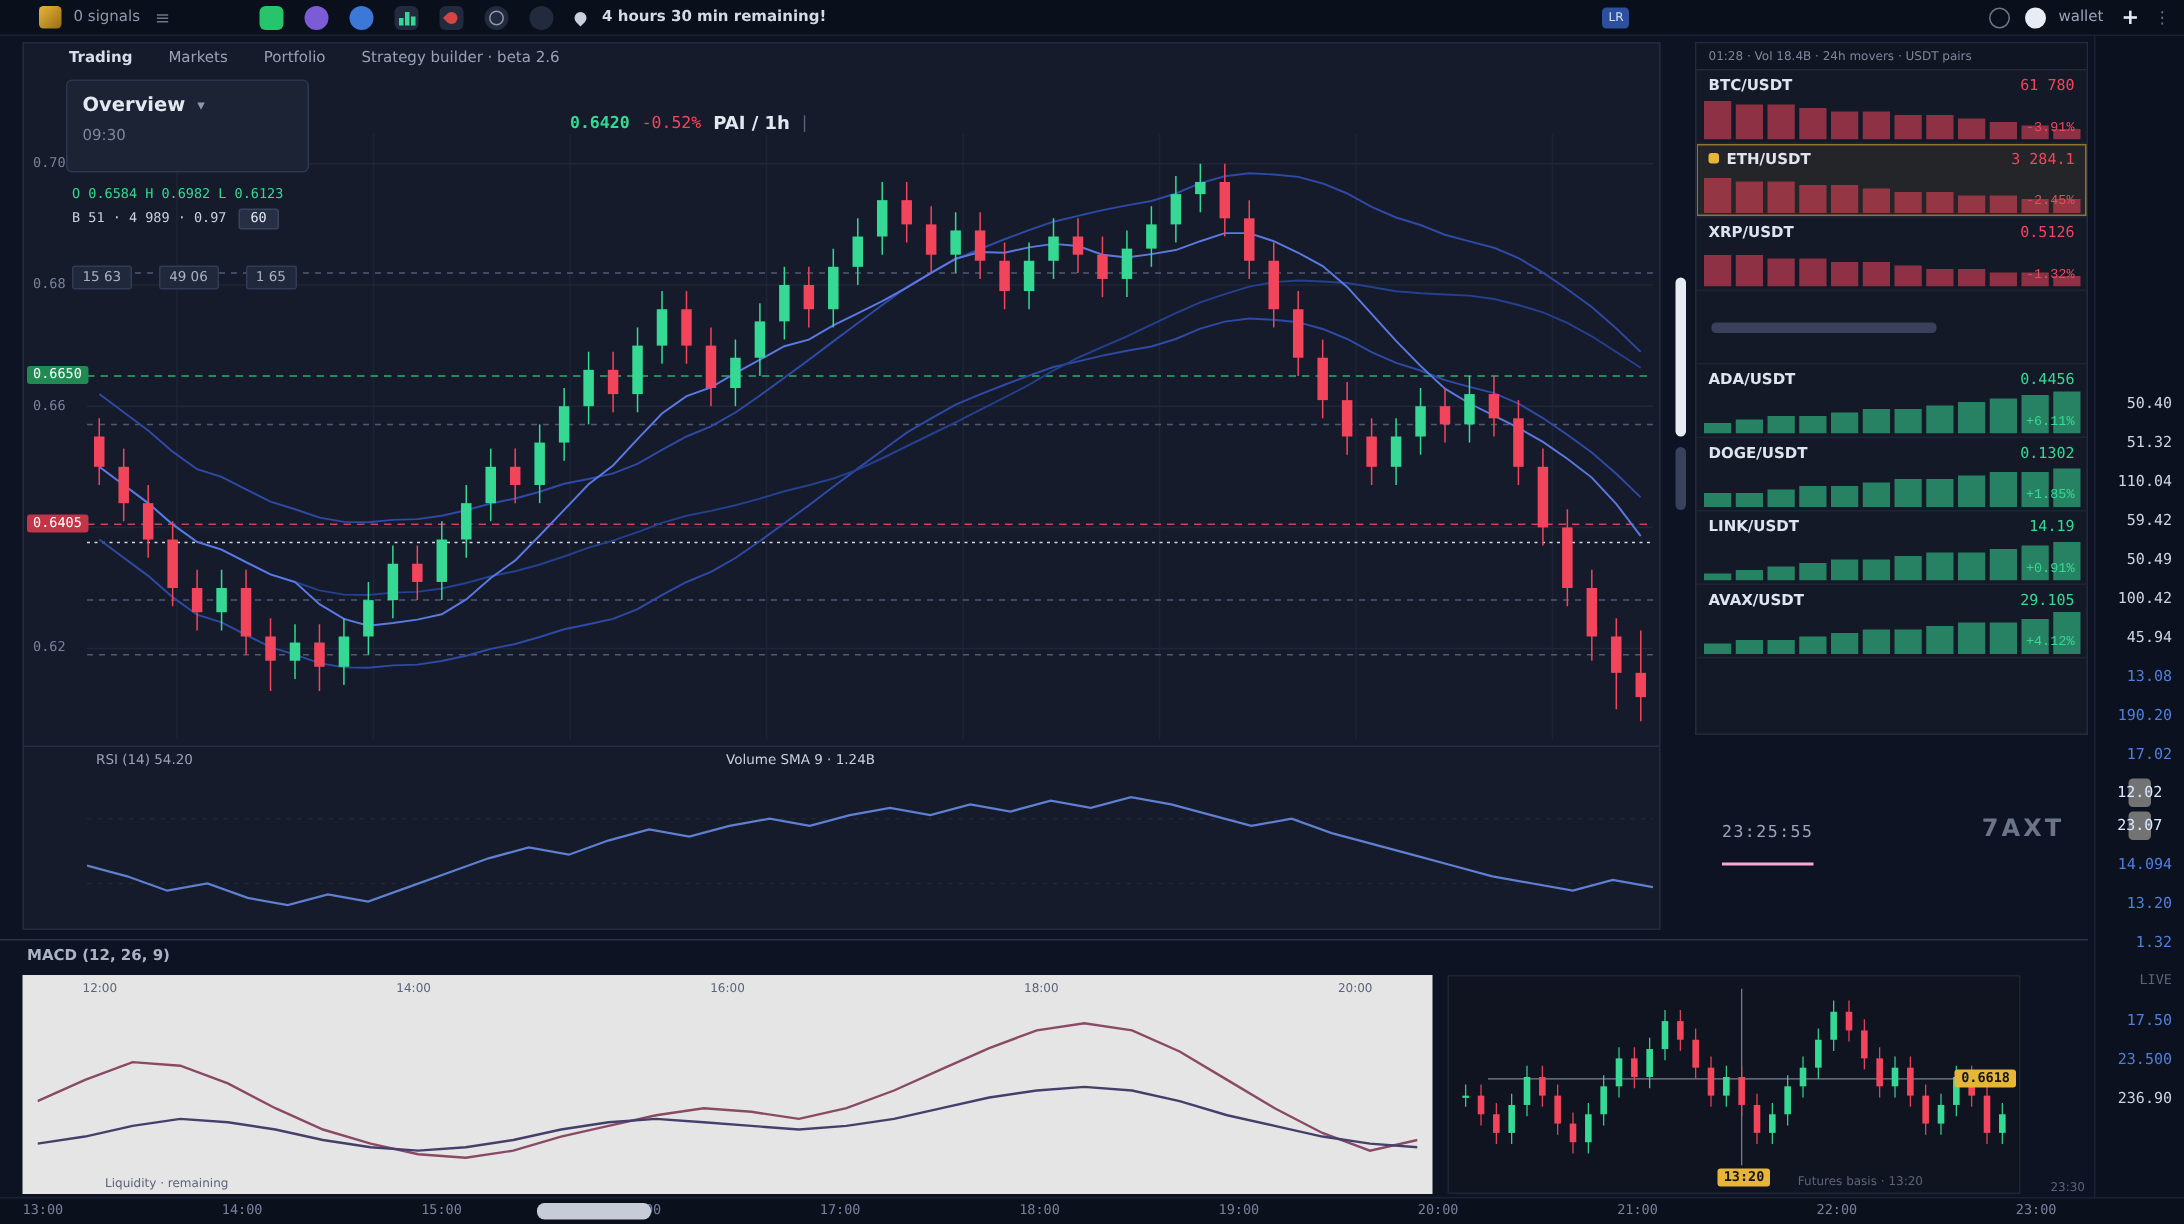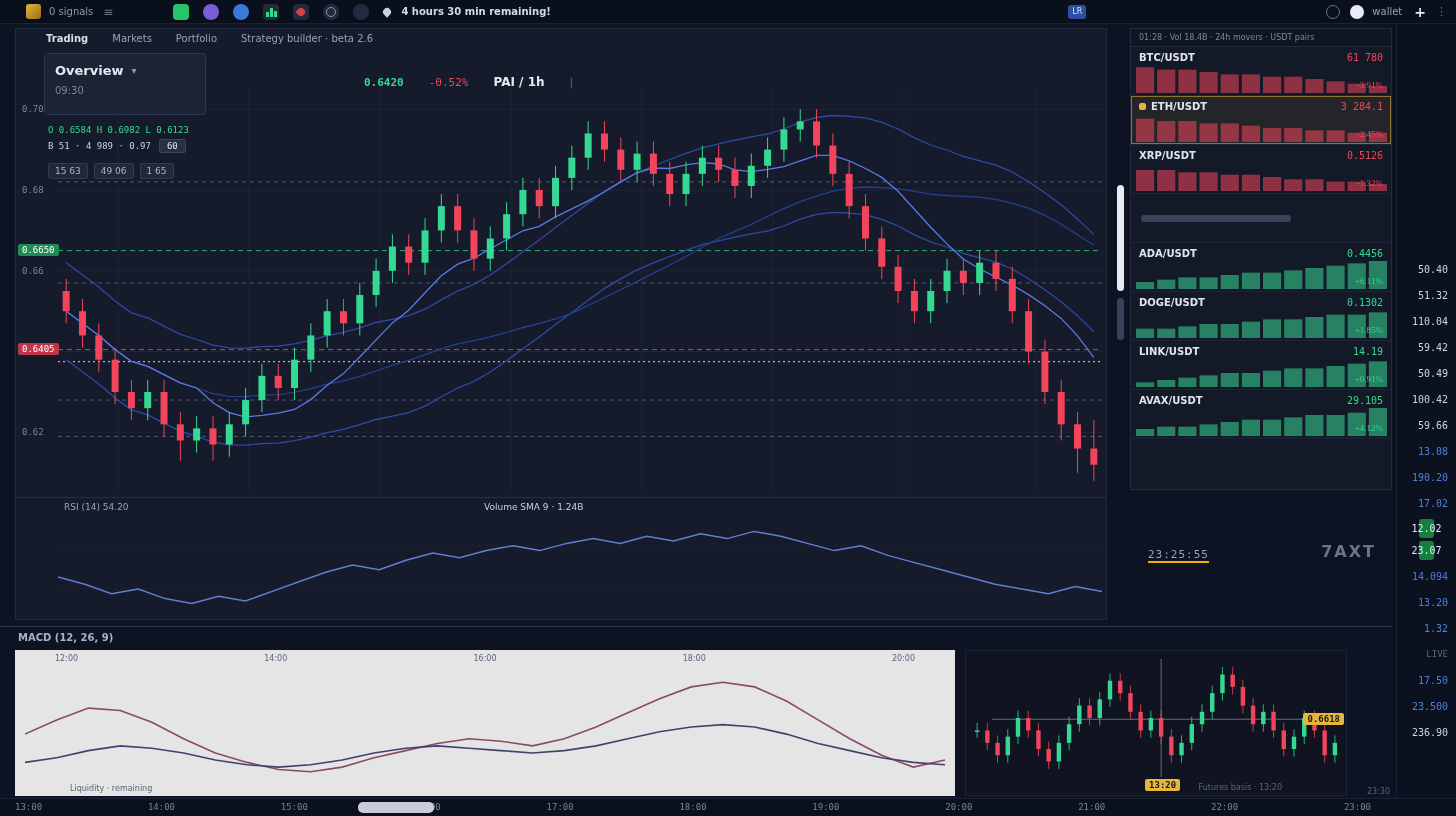--- a/index.html
+++ b/index.html
@@ -40,24 +40,24 @@
   #toolbar-tabs span:first-child{color:#d8dde9;font-weight:bold}
 
   #symbol-widget{position:absolute;left:28px;top:24px;width:162px;height:62px;background:#1b2335;border:1px solid #2c3650;border-radius:4px;z-index:5;padding:9px 10px}
   #symbol-widget .ttl{color:#e4e8f1;font-size:13px;font-weight:bold;display:flex;align-items:center;gap:8px}
   #symbol-widget .chev{color:#8e97ab;font-size:10px}
   #symbol-widget .sub{color:#7d8699;font-size:10px;margin-top:7px}
   #widget-stats{position:absolute;left:32px;top:96px;z-index:5;font-size:9px}
   #widget-stats .g{color:#35d993}
   #widget-stats .w{color:#c9d0df;margin-top:4px}
   #widget-stats .box{display:inline-block;background:#272f44;border:1px solid #3a445f;color:#e4e8f1;padding:1px 7px;border-radius:2px;margin-left:8px}
-  #widget-badges{position:absolute;left:32px;top:134px;z-index:5;display:flex;gap:6px}
+  #widget-badges{position:absolute;left:32px;top:148px;z-index:5;display:flex;gap:18px}
   #widget-badges span{background:#20283b;border:1px solid #313b55;color:#aab3c6;font-size:9px;padding:2px 6px;border-radius:2px}
 
-  #chart-header{position:absolute;left:348px;top:46px;z-index:5;display:flex;align-items:center;gap:25px;font-size:11px}
+  #chart-header{position:absolute;left:364px;top:46px;z-index:5;display:flex;gap:8px;font-size:11px}
   #chart-header .price{color:#35d993;font-weight:bold}
   #chart-header .chg{color:#f2455c}
   #chart-header .pair{color:#e4e8f1;font-weight:bold;font-size:12px}
   #chart-header .div{color:#5a647a}
 
   #price-axis{position:absolute;left:0;top:0;width:42px;height:592px;z-index:4}
   #price-axis .tick{position:absolute;left:6px;color:#78829a;font-size:9px}
   #price-axis .tag{position:absolute;left:2px;font-size:9px;color:#fff;padding:1px 4px;border-radius:2px}
 
   #main-svg{position:absolute;left:42px;top:60px}
@@ -70,40 +70,40 @@
   #v-scroll{position:absolute;left:1117px;top:185px;width:7px;height:106px;background:#e8ecf2;border-radius:4px;z-index:6}
   #v-scroll2{position:absolute;left:1117px;top:298px;width:7px;height:42px;background:#39425a;border-radius:4px;z-index:6}
 
   
   #watchlist{position:absolute;left:1130px;top:28px;width:262px;height:462px;background:#141927;border:1px solid #222a3c}
   #watchlist .wl-head{height:18px;background:#101523;border-bottom:1px solid #222a3c;color:#7d8699;font-size:8px;display:flex;align-items:center;padding:0 8px;white-space:nowrap;overflow:hidden}
   .wl-row{position:relative;height:49px;border-bottom:1px solid #1d2435;overflow:hidden}
   .wl-row svg{position:absolute;left:4px;bottom:2px}
   .wl-row .sym{position:absolute;left:8px;top:5px;font-size:10px;color:#dfe4ee;font-weight:bold}
   .wl-row .pr{position:absolute;right:8px;top:5px;font-size:10px;font-family:"DejaVu Sans Mono",monospace}
-  .wl-row .ch{position:absolute;right:8px;bottom:5px;font-size:9px;font-family:Liberation Serif, serif}
+  .wl-row .ch{position:absolute;right:8px;bottom:5px;font-size:9px;font-family:Liberation Mono, monospace}
   .wl-row.up .pr,.wl-row.up .ch{color:#35d993}
   .wl-row.down .pr,.wl-row.down .ch{color:#f2455c}
   .wl-row.hl{background:rgba(231,181,58,.08);box-shadow:inset 0 0 0 1px rgba(231,181,58,.55)}
   .wl-row.hl .sym::before{content:"";display:inline-block;width:7px;height:7px;background:#e7b53a;border-radius:2px;margin-right:5px}
   .wl-div{position:relative;height:49px;border-bottom:1px solid #1d2435}
   .wl-div .bar{position:absolute;left:10px;top:21px;width:150px;height:7px;background:#39425a;border-radius:3px}
 
   
   #session{position:absolute;left:1130px;top:500px;width:262px;height:120px}
-  #session .timer{position:absolute;left:18px;top:48px;color:#9aa3b8;font-size:11px;letter-spacing:1px;font-family:"DejaVu Sans Mono",monospace;border-bottom:2px solid #eab308;padding-bottom:0}
+  #session .timer{position:absolute;left:18px;top:48px;color:#9aa3b8;font-size:11px;letter-spacing:1px;font-family:"DejaVu Sans Mono",monospace;border-bottom:2px solid #f9a8d4;padding-bottom:14px}
   #session .wm{position:absolute;right:16px;top:42px;color:#6b7489;font-size:16px;font-weight:bold;letter-spacing:2px}
 
   
   #ordercol{position:absolute;left:1396px;top:24px;width:60px;height:776px;background:#0c1120;border-left:1px solid #1b2235;padding-top:232px}
   .ob-row{height:26px;display:flex;align-items:center;justify-content:flex-end;padding-right:8px;font-size:10px;font-family:"DejaVu Sans Mono",monospace}
   .ob-row.ask{color:#cdd3e0}
   .ob-row.bid{color:#4f7fd9}
   .ob-row.muted{color:#5a647a;font-size:9px}
-  .ob-row.chip{justify-content:center;padding:0;margin:3px 22px;height:19px;background:#15803d;border-radius:3px;color:#dce8ff}
+  .ob-row.chip{justify-content:center;padding:0;margin:3px 22px;height:19px;background:#737373;border-radius:3px;color:#dce8ff}
 
   
   #bottom-divider{position:absolute;left:0;top:626px;width:1392px;border-top:1px solid #2a3347}
   #macd-title{position:absolute;left:18px;top:632px;color:#aab3c6;font-size:10px;font-weight:bold;z-index:5}
   #macd-panel{position:absolute;left:15px;top:650px;width:940px;height:146px;background:#e5e5e5}
   #macd-xlabels{position:absolute;left:40px;top:4px;width:860px;display:flex;justify-content:space-between;color:#5a647a;font-size:8px}
   #macd-svg{position:absolute;left:10px;top:18px}
   #macd-foot{position:absolute;left:55px;bottom:3px;color:#5a647a;font-size:8px}
 
   #mini-panel{position:absolute;left:965px;top:650px;width:382px;height:146px;background:#0f1420;border:1px solid #1d2435}
@@ -511,21 +511,21 @@
   <span class="wm">7AXT</span>
 </div>
 
 <div id="ordercol">
     <div class="ob-row ask">50.40</div>
     <div class="ob-row ask">51.32</div>
     <div class="ob-row ask">110.04</div>
     <div class="ob-row ask">59.42</div>
     <div class="ob-row ask">50.49</div>
     <div class="ob-row ask">100.42</div>
-    <div class="ob-row ask">59.66</div>
+    <div class="ob-row ask">45.94</div>
     <div class="ob-row bid">13.08</div>
     <div class="ob-row bid">190.20</div>
     <div class="ob-row bid">17.02</div>
     <div class="ob-row chip">12.02</div>
     <div class="ob-row chip">23.07</div>
     <div class="ob-row bid">14.094</div>
     <div class="ob-row bid">13.20</div>
     <div class="ob-row bid">1.32</div>
     <div class="ob-row muted">LIVE</div>
     <div class="ob-row bid">17.50</div>

